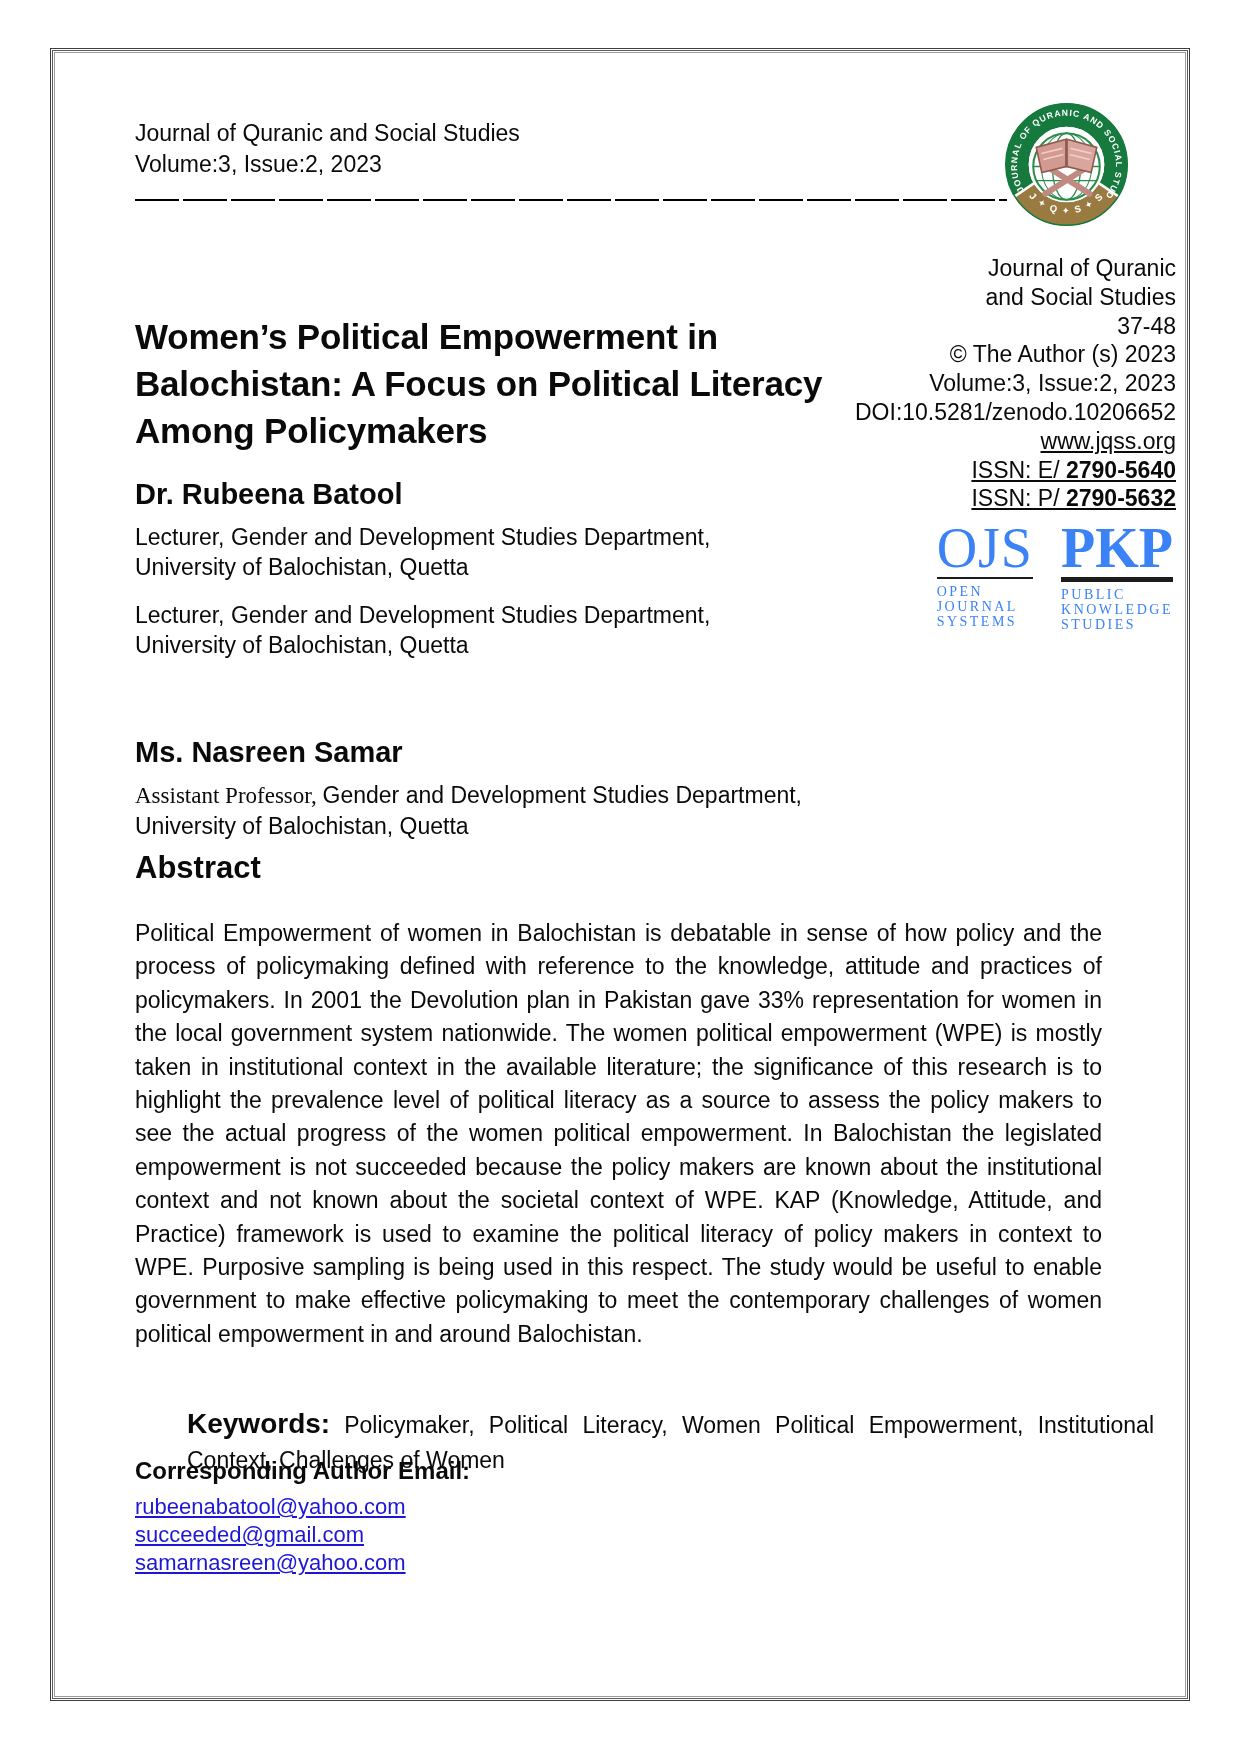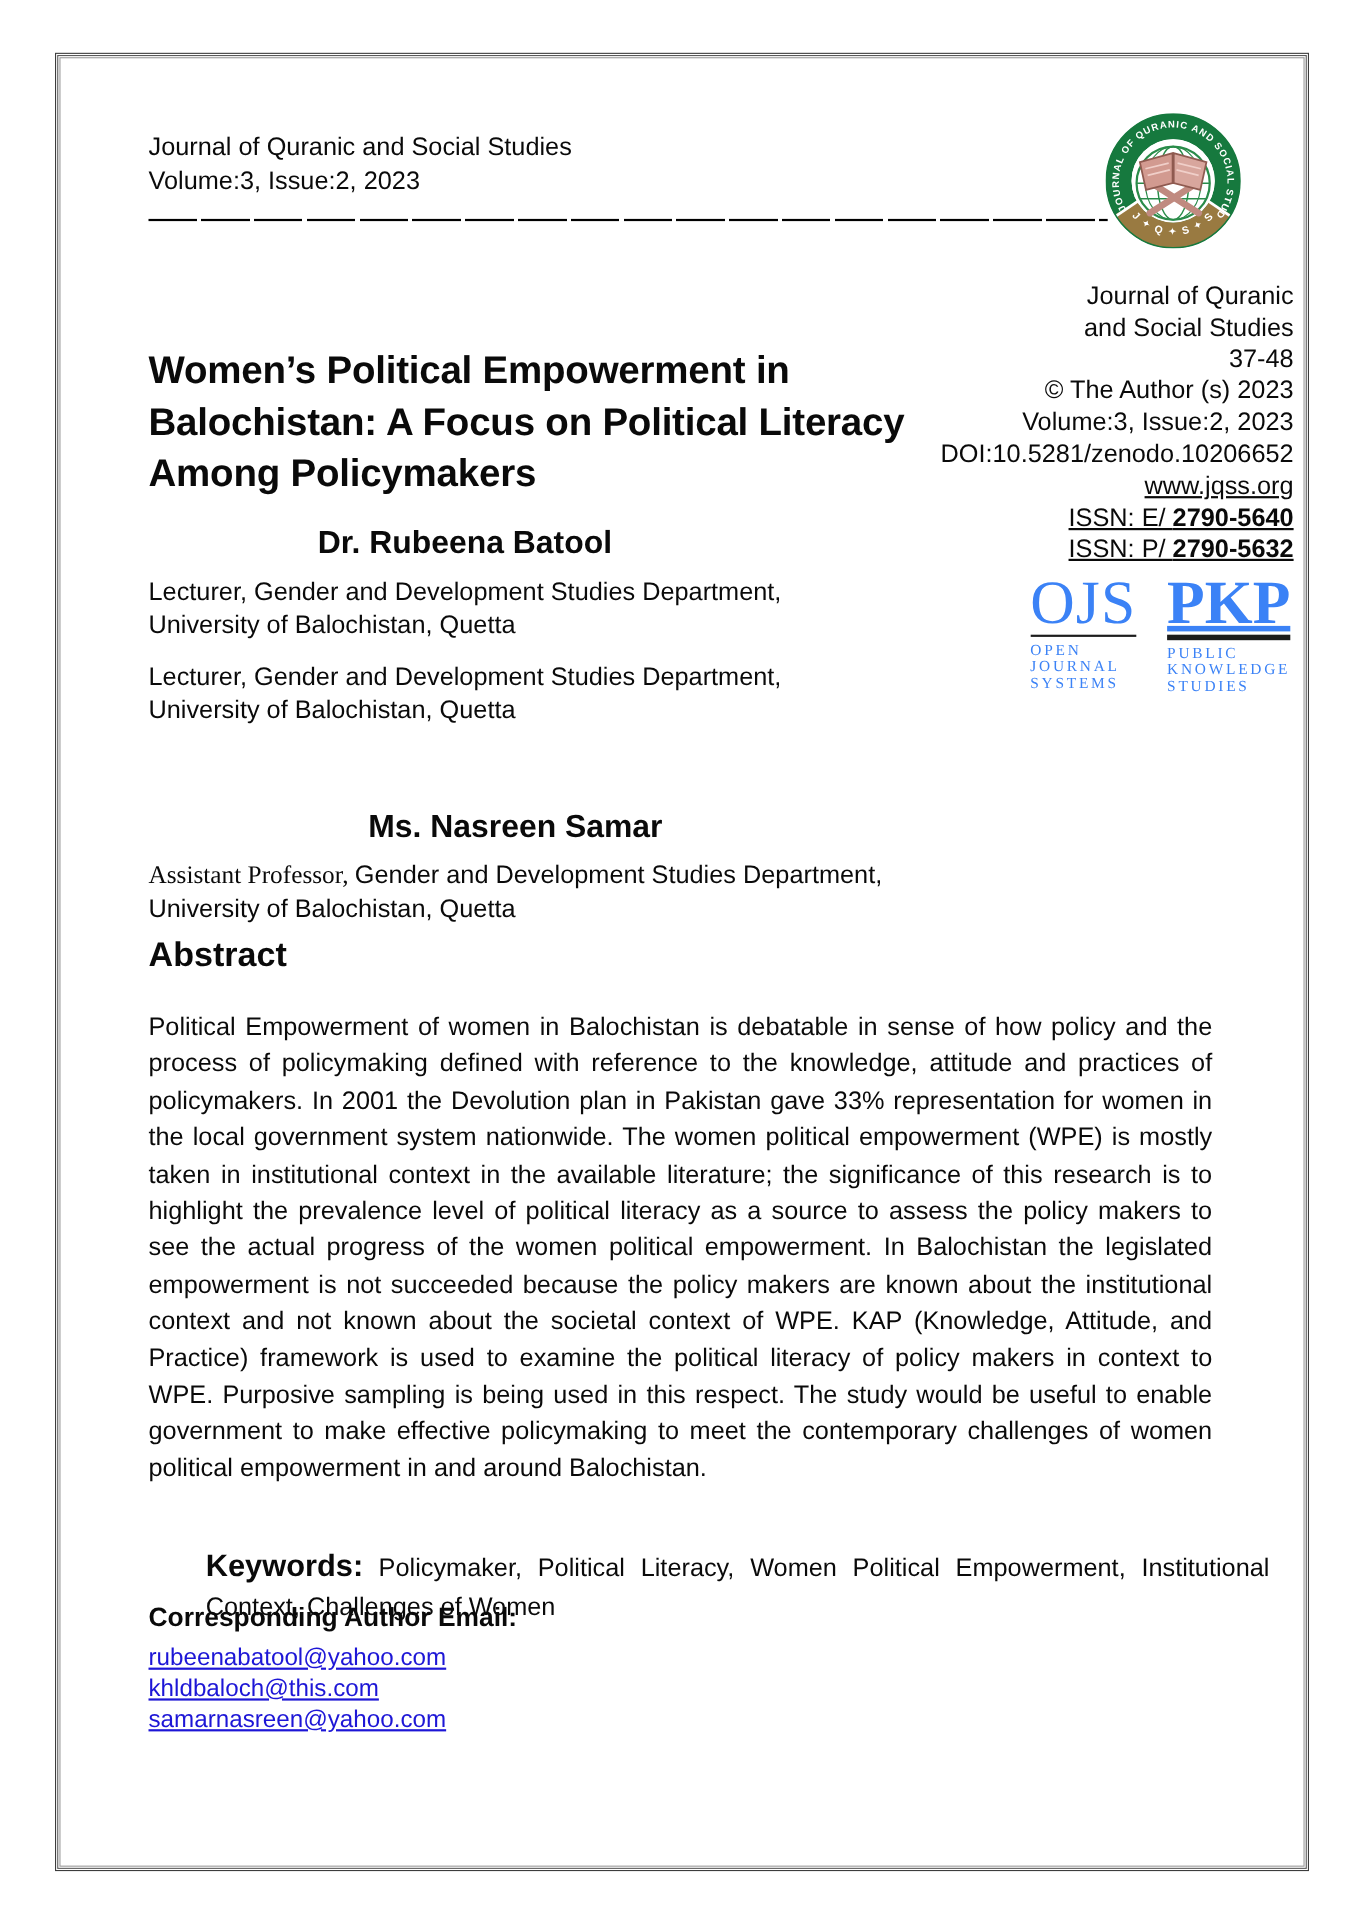--- a/index.html
+++ b/index.html
@@ -19,27 +19,27 @@
   
   .title{position:absolute;left:135px;top:290px;width:740px;font-size:35px;font-weight:bold;line-height:47px;letter-spacing:-0.2px;}
   
   .meta{position:absolute;right:113px;top:254px;text-align:right;font-size:23px;line-height:28.8px;white-space:nowrap;}
   .meta .lnk{text-decoration:underline;color:#0a0a0a;}
   .meta b{font-weight:bold;}
   
   .logos-row{position:absolute;right:116px;top:522px;display:flex;gap:28px;align-items:flex-start;
              font-family:"Liberation Serif","DejaVu Serif",serif;color:#3b82f6;}
   .pub-logo .big{font-size:56px;line-height:52px;letter-spacing:1px;}
-  .pub-logo.pkp .big{font-weight:bold;letter-spacing:0px;text-decoration:underline;}
+  .pub-logo.pkp .big{font-weight:bold;letter-spacing:0px;}
   .pub-logo .bar{border-top:2px solid #1c1c1c;margin:3px 0 5px;}
   .pub-logo.pkp .bar{border-top:5px solid #1c1c1c;}
   .pub-logo .sub{font-size:14px;line-height:15px;letter-spacing:2.5px;}
   
   .author{position:absolute;left:135px;}
-  .author .name{font-size:29px;font-weight:bold;margin-bottom:11px;text-align:center;}
+  .author .name{font-size:29px;font-weight:bold;margin-bottom:11px;}
   .author .aff{font-size:23px;line-height:30px;}
   .serif{font-family:"Liberation Serif","DejaVu Serif",serif;}
   
   .abs-head{position:absolute;left:135px;top:850px;font-size:31px;font-weight:bold;}
   .abs-body{position:absolute;left:135px;top:894px;width:967px;font-size:23px;line-height:33.4px;text-align:justify;}
   
   .keywords{position:absolute;left:151px;top:1383px;width:967px;font-size:23px;line-height:35px;text-align:justify;margin-left:36px;}
   .keywords .kw-label{font-size:28px;font-weight:bold;margin-right:14px;}
   
   .corr{position:absolute;left:135px;top:1457px;}
@@ -163,16 +163,16 @@
   <div class="abs-head">Abstract</div>
   <p class="abs-body">Political Empowerment of women in Balochistan is debatable in sense of how policy and the process of policymaking defined with reference to the knowledge, attitude and practices of policymakers. In 2001 the Devolution plan in Pakistan gave 33% representation for women in the local government system nationwide. The women political empowerment (WPE) is mostly taken in institutional context in the available literature; the significance of this research is to highlight the prevalence level of political literacy as a source to assess the policy makers to see the actual progress of the women political empowerment. In Balochistan the legislated empowerment is not succeeded because the policy makers are known about the institutional context and not known about the societal context of WPE. KAP (Knowledge, Attitude, and Practice) framework is used to examine the political literacy of policy makers in context to WPE. Purposive sampling is being used in this respect. The study would be useful to enable government to make effective policymaking to meet the contemporary challenges of women political empowerment in and around Balochistan.</p>
 
   <p class="keywords">
     <span class="kw-label">Keywords:</span><span>Policymaker, Political Literacy, Women Political Empowerment, Institutional Context, Challenges of Women</span>
   </p>
 
   <div class="corr">
     <div class="corr-label">Corresponding Author Email:</div>
     <a href="#">rubeenabatool@yahoo.com</a>
-    <a href="#">khldbaloch@this.com</a>
+    <a href="#">succeeded@gmail.com</a>
     <a href="#">samarnasreen@yahoo.com</a>
   </div>
 </div>
 
 </body></html>

